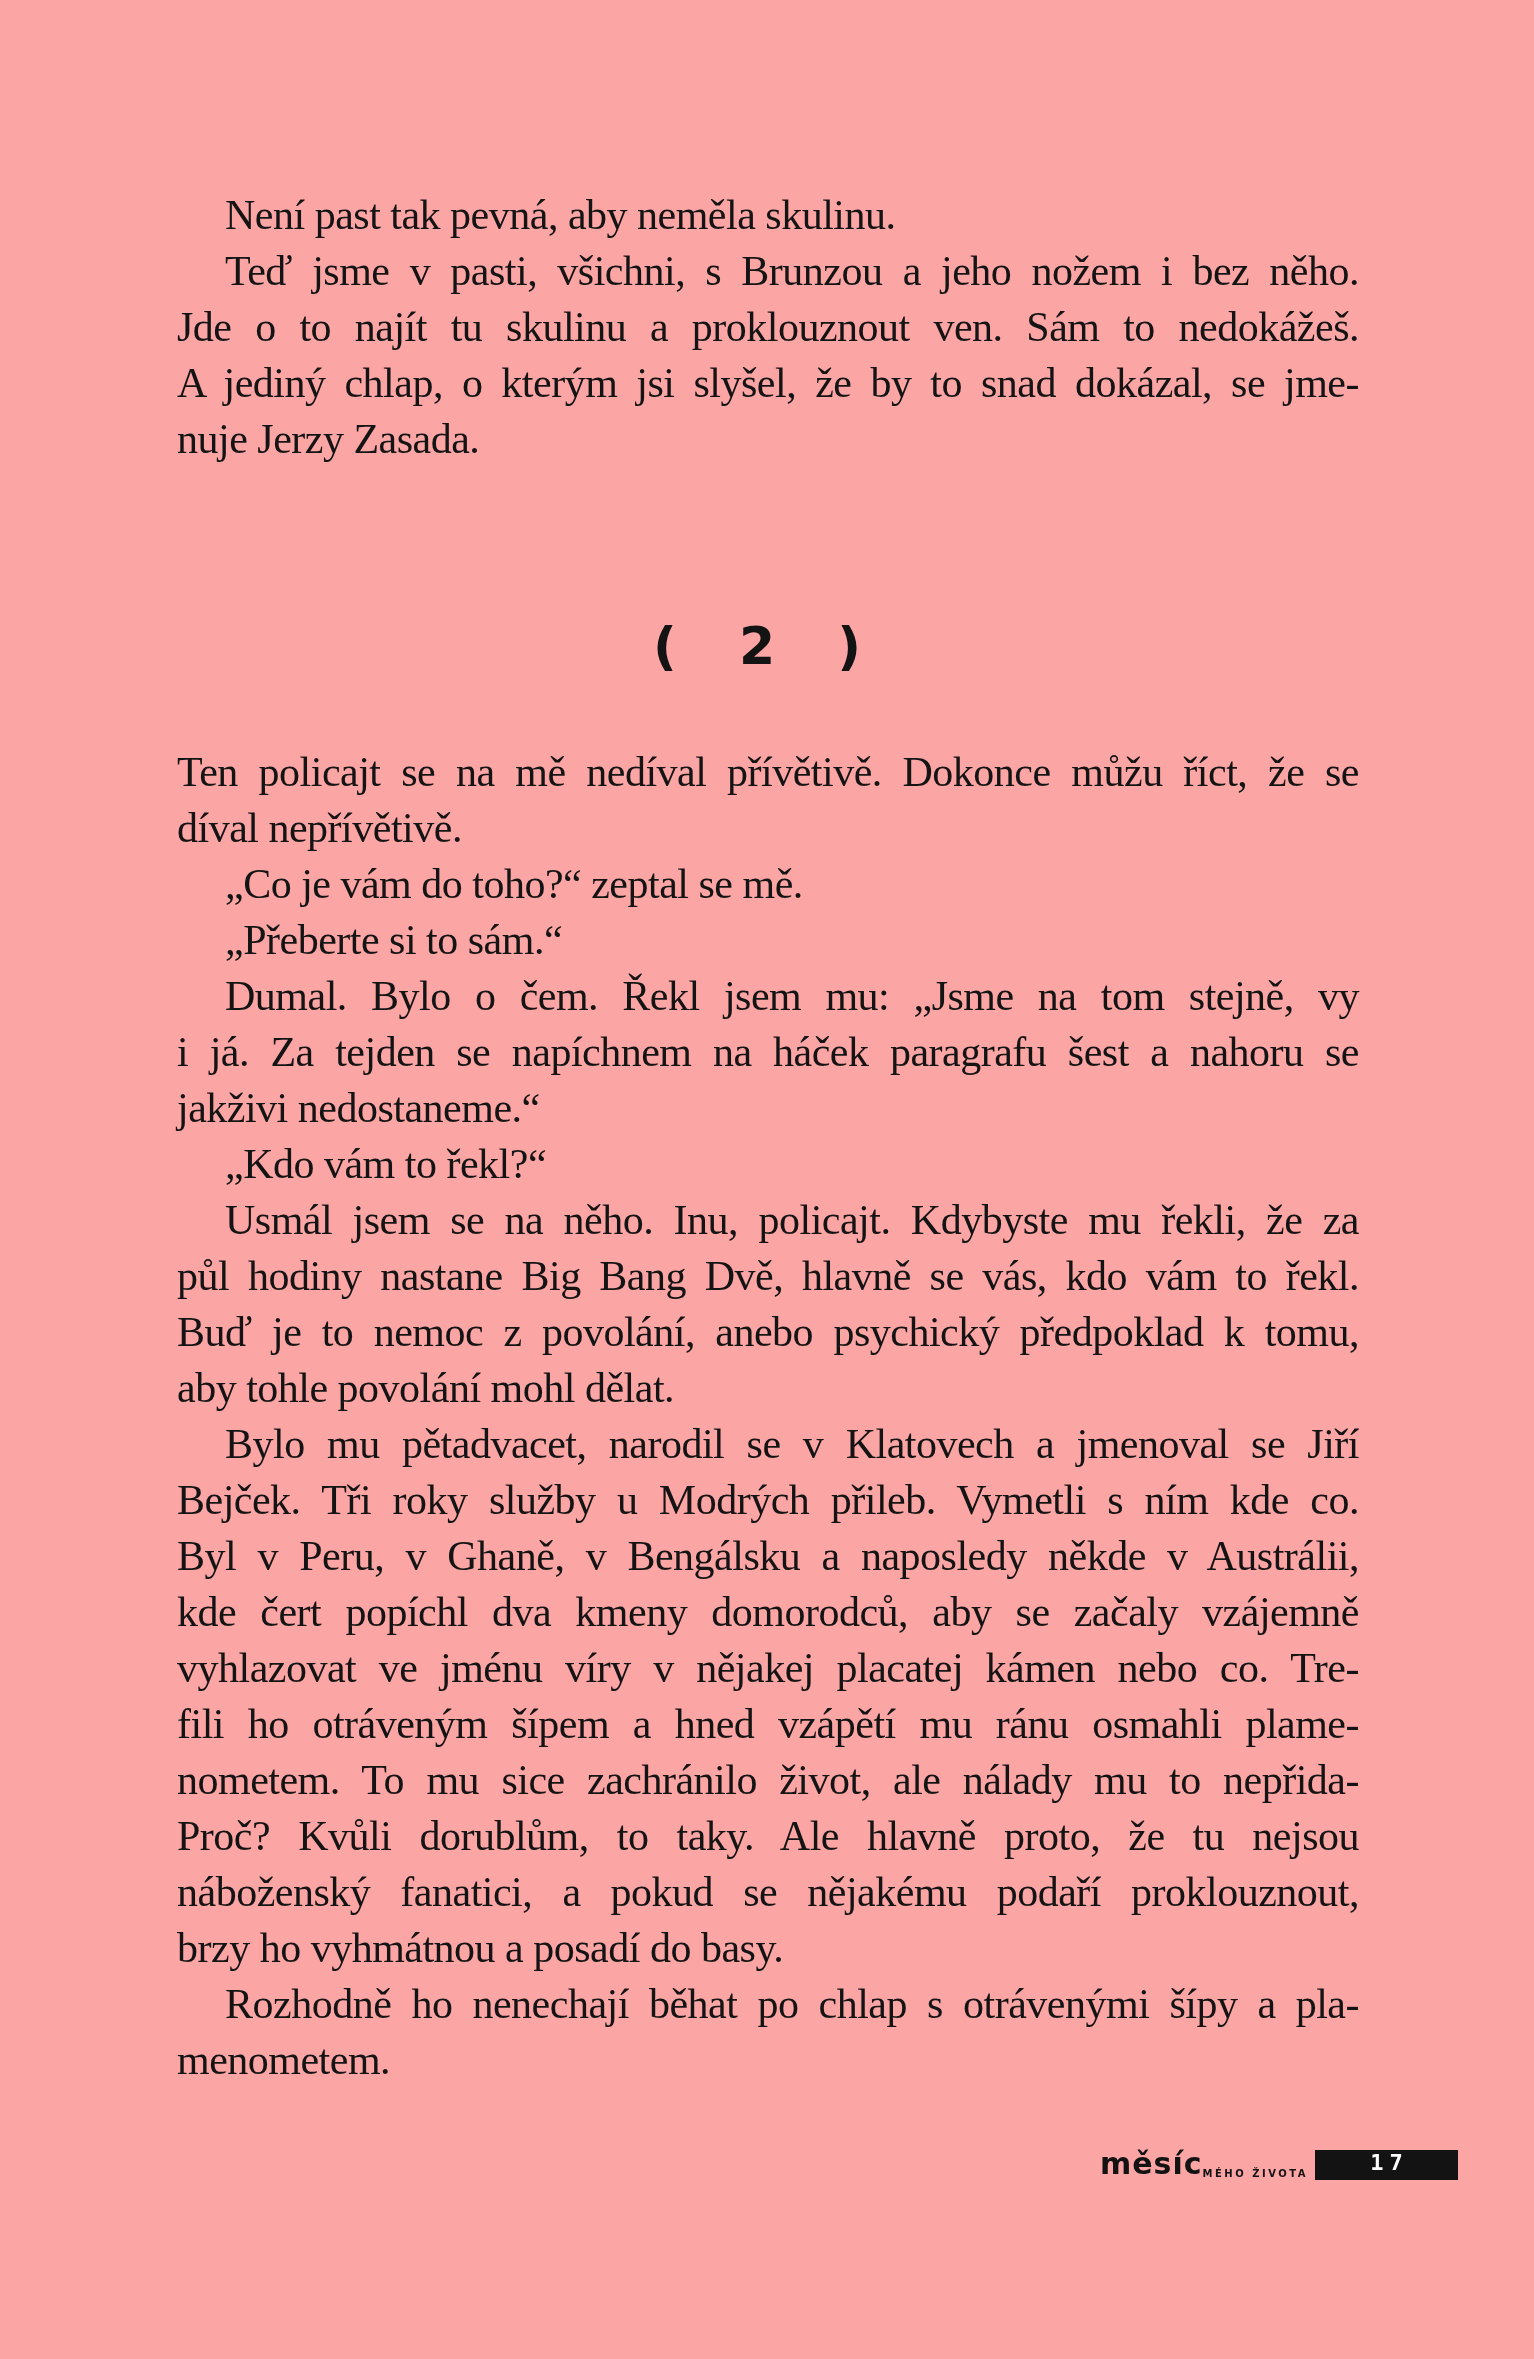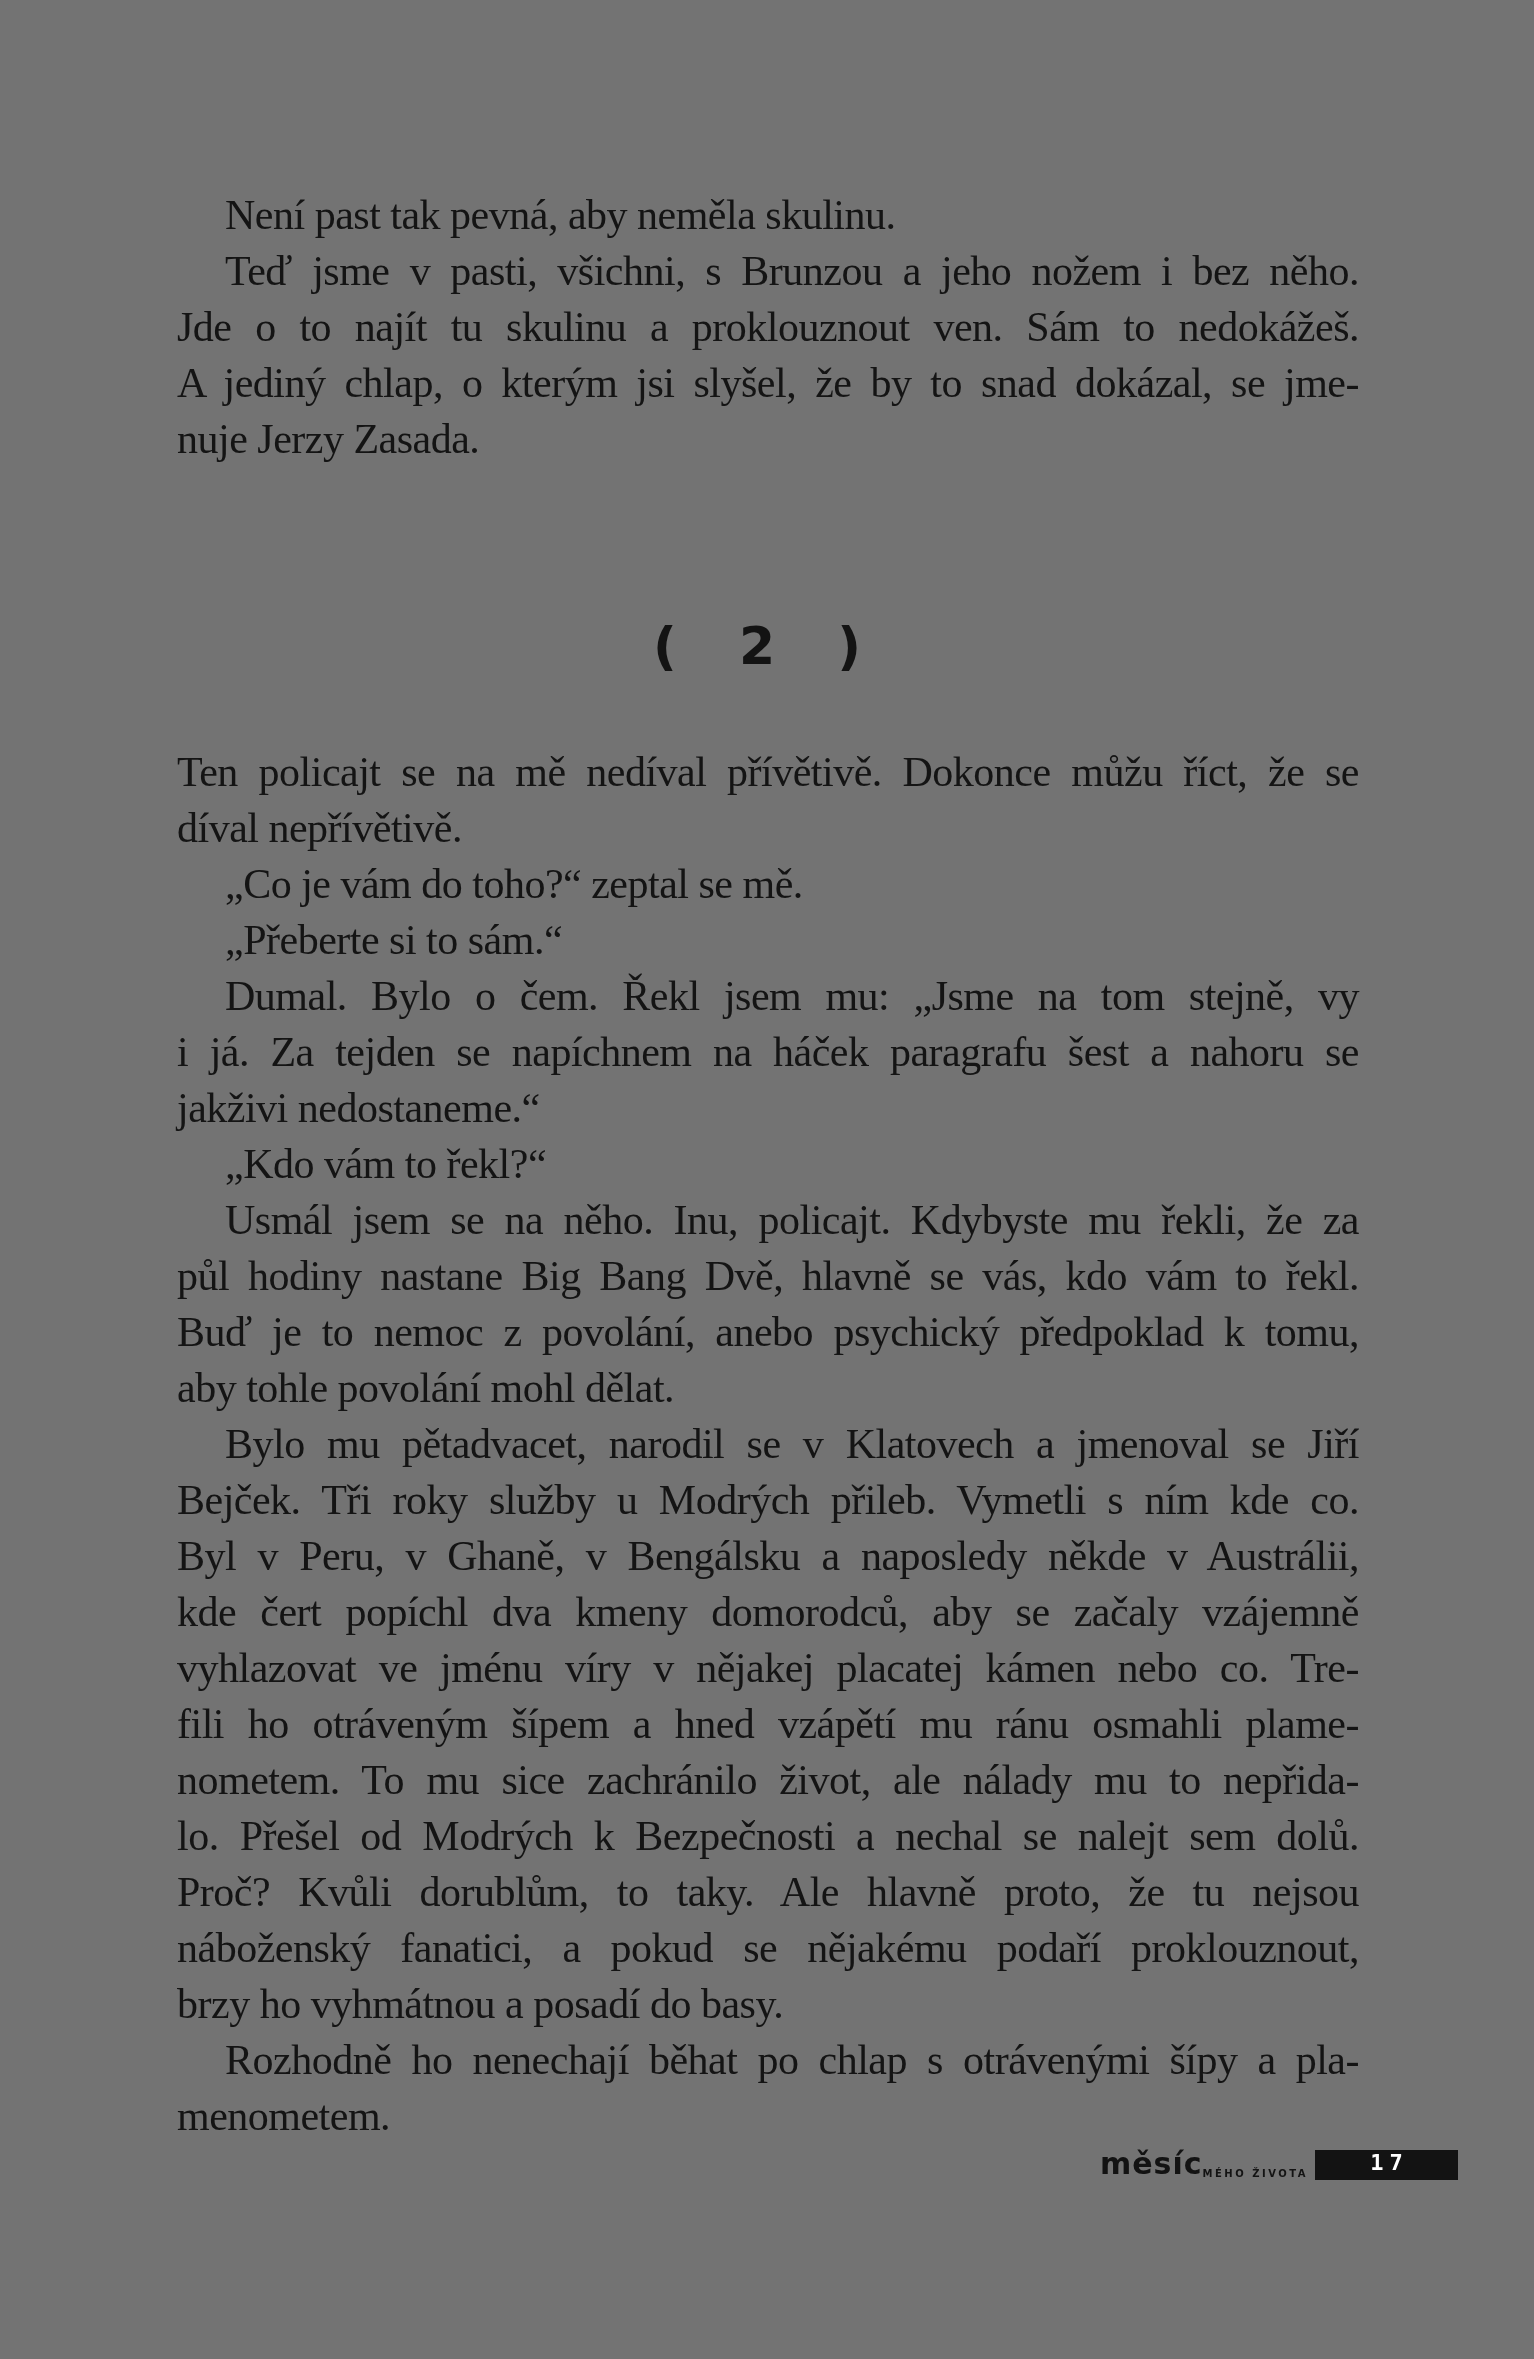--- a/index.html
+++ b/index.html
@@ -4,21 +4,21 @@
 <style>
   html, body {
     margin: 0;
     padding: 0;
     background: #e8e8e8;
   }
   .page {
     position: relative;
     width: 1534px;
     height: 2359px;
-    background: #737373;
+    background: #fca5a5;
     font-family: "Liberation Serif", serif;
     color: #141414;
     overflow: hidden;
   }
   .text-block {
     position: absolute;
     left: 177px;
     width: 1182px;
     font-size: 42px;
     line-height: 56px;
@@ -124,21 +124,20 @@
       <div class="line fill">půl hodiny nastane Big Bang Dvě, hlavně se vás, kdo vám to řekl.</div>
       <div class="line fill">Buď je to nemoc z povolání, anebo psychický předpoklad k tomu,</div>
       <div class="line">aby tohle povolání mohl dělat.</div>
       <div class="line fill indent">Bylo mu pětadvacet, narodil se v Klatovech a jmenoval se Jiří</div>
       <div class="line fill">Bejček. Tři roky služby u Modrých přileb. Vymetli s ním kde co.</div>
       <div class="line fill">Byl v Peru, v Ghaně, v Bengálsku a naposledy někde v Austrálii,</div>
       <div class="line fill">kde čert popíchl dva kmeny domorodců, aby se začaly vzájemně</div>
       <div class="line fill">vyhlazovat ve jménu víry v nějakej placatej kámen nebo co. Tre-</div>
       <div class="line fill">fili ho otráveným šípem a hned vzápětí mu ránu osmahli plame-</div>
       <div class="line fill">nometem. To mu sice zachránilo život, ale nálady mu to nepřida-</div>
-      <div class="line fill">lo. Přešel od Modrých k Bezpečnosti a nechal se nalejt sem dolů.</div>
       <div class="line fill">Proč? Kvůli dorublům, to taky. Ale hlavně proto, že tu nejsou</div>
       <div class="line fill">náboženský fanatici, a pokud se nějakému podaří proklouznout,</div>
       <div class="line">brzy ho vyhmátnou a posadí do basy.</div>
       <div class="line fill indent">Rozhodně ho nenechají běhat po chlap s otrávenými šípy a pla-</div>
       <div class="line">menometem.</div>
     </div>
 
   <div class="footer">
     <div class="logo-text">
       <span class="logo-title">měsíc</span>

